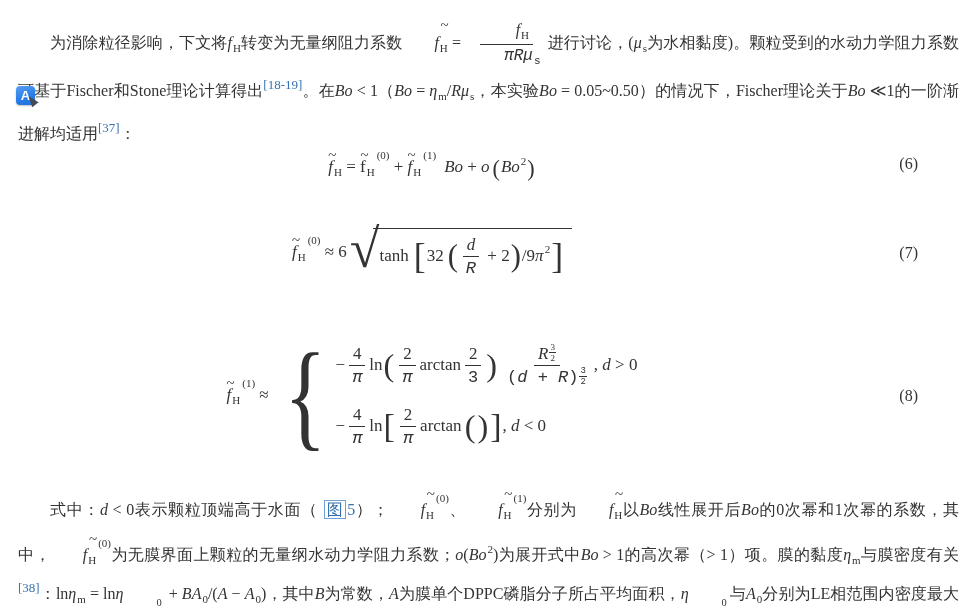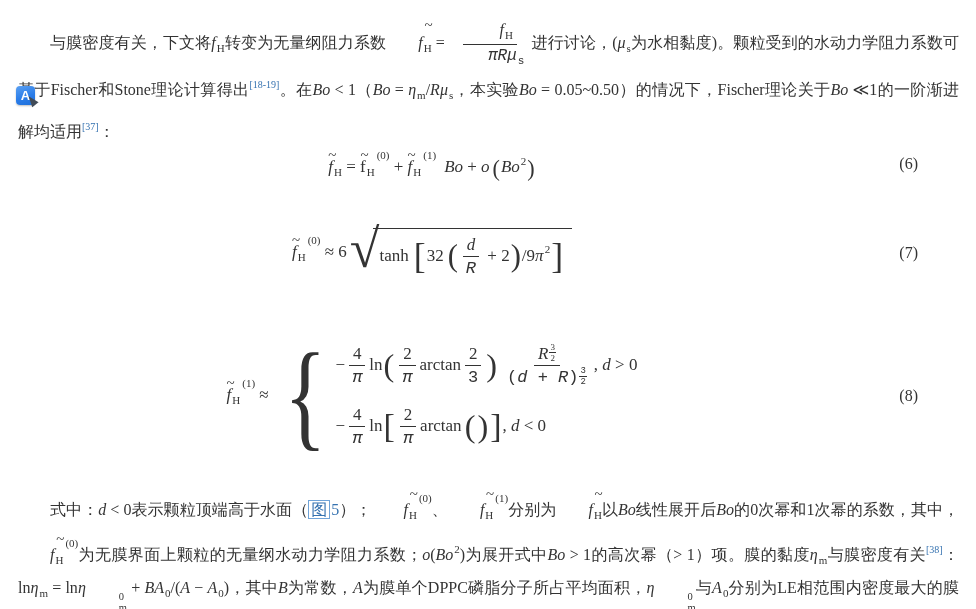--- a/index.html
+++ b/index.html
@@ -34,22 +34,22 @@
   .sqrt-rad{font-size:54px;line-height:0.92;font-weight:400;margin-right:-6px;}
   .sqrt-body{display:inline-block;border-top:1.6px solid #333;padding:5px 8px 2px 6px;margin-top:3px;white-space:nowrap;}
   .mcases{display:inline-flex;align-items:center;vertical-align:middle;margin-left:4px;}
   .cases-brace{font-size:118px;font-weight:300;line-height:0.85;margin-right:2px;transform:scaleX(0.75);transform-origin:center;}
   .cases-rows{display:inline-block;}
   .case-row{display:block;white-space:nowrap;text-align:left;}
   .case-row + .case-row{margin-top:16px;}
   .bigp{line-height:0.9;vertical-align:middle;font-weight:300;margin:0 1px;display:inline-block;}
   .msp{display:inline-block;}
 
-  .mref{color:var(--link,#3572b0);font-size:10px;vertical-align:7px;text-decoration:none;cursor:pointer;white-space:nowrap;}
-  .figlink{text-decoration:none;cursor:pointer;white-space:nowrap;}
+  .mref{color:var(--link,#3572b0);font-size:13px;vertical-align:7px;text-decoration:none;cursor:pointer;white-space:nowrap;}
+  .figlink{text-decoration:none;cursor:pointer;white-space:nowrap;margin-left:6px;}
   .figbox{border:1px solid #6fa3d8;padding:0 2px;margin-right:1px;color:var(--link,#3572b0);}
   .figrest{color:var(--link,#3572b0);}
 
   
   .eqrow{position:absolute;left:0;right:0;display:flex;justify-content:center;align-items:center;padding-right:112px;box-sizing:border-box;}
   #eq6row{top:138px;height:52px;}
   #eq7row{top:222px;height:62px;}
   #eq8row{top:336px;height:120px;}
   .eqbody{font-size:17px;white-space:nowrap;}
   .eqnum{position:absolute;right:58px;top:50%;transform:translateY(-50%);font-size:16px;color:#333;}
@@ -63,21 +63,21 @@
     box-shadow:0 1px 2px rgba(0,0,0,0.25);}
   .ticon-cursor{position:absolute;left:13px;top:10px;width:0;height:0;
     border-left:4px solid transparent;border-right:4px solid transparent;
     border-bottom:11px solid #414b57;transform:rotate(-38deg);}
 </style>
 </head>
 <body style="--link: #3572b0; background: rgb(255, 255, 255); color: rgb(51, 51, 51);">
 
 <div class="page">
 
-  <p class="para" id="para1"><span class="mt">与膜密度有关，下文将</span><span class="mi">f</span><span class="msub">H</span><span class="mt">转变为无量纲阻力系数</span><span class="ov"><span class="ovmark">~</span><span class="mi">f</span></span><span class="msub">H</span><span class="mt"> = </span><span class="mfracbox">
+  <p class="para" id="para1"><span class="mt">为消除粒径影响，下文将</span><span class="mi">f</span><span class="msub">H</span><span class="mt">转变为无量纲阻力系数</span><span class="ov"><span class="ovmark">~</span><span class="mi">f</span></span><span class="msub">H</span><span class="mt"> = </span><span class="mfracbox">
         <span class="fnum"><span class="mi">f</span><span class="msub">H</span></span>
         <span class="fden"><span class="mi">π</span><span class="mi">R</span><span class="mi">μ</span><span class="msub">s</span></span>
       </span><span class="mt">进行讨论，(</span><span class="mi">μ</span><span class="msub">s</span><span class="mt">为水相黏度)。颗粒受到的水动力学阻力系数可基于Fischer和Stone理论计算得出</span><a class="mref">[18-19]</a><span class="mt">。在</span><span class="mi">Bo</span><span class="mt"> &lt; 1（</span><span class="mi">Bo</span><span class="mt"> = </span><span class="mi">η</span><span class="msub">m</span><span class="mt">/</span><span class="mi">R</span><span class="mi">μ</span><span class="msub">s</span><span class="mt">，本实验</span><span class="mi">Bo</span><span class="mt"> = 0.05~0.50）的情况下，Fischer理论关于</span><span class="mi">Bo</span><span class="mt"> ≪1的一阶渐进解均适用</span><a class="mref">[37]</a><span class="mt">：</span></p>
 
   <div id="translate-icon">
     <span class="ticon-bg">A</span>
     <span class="ticon-cursor"></span>
   </div>
 
   <div class="eqrow" id="eq6row">

